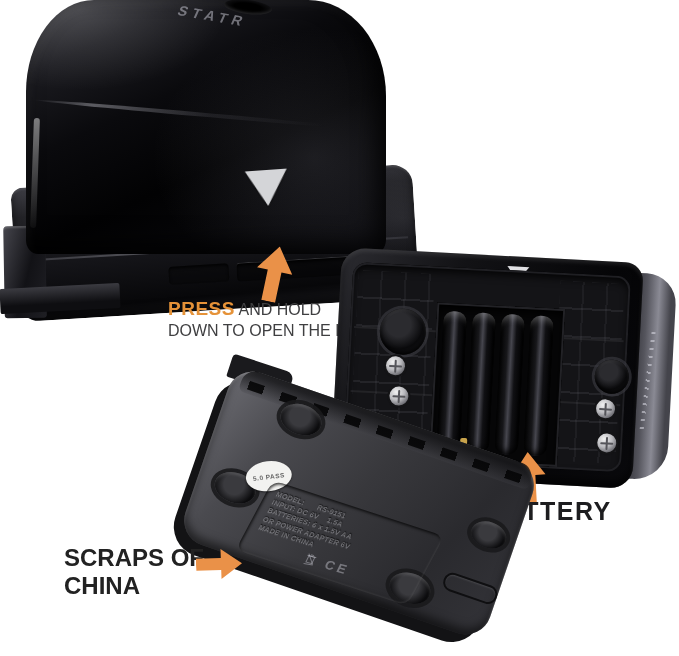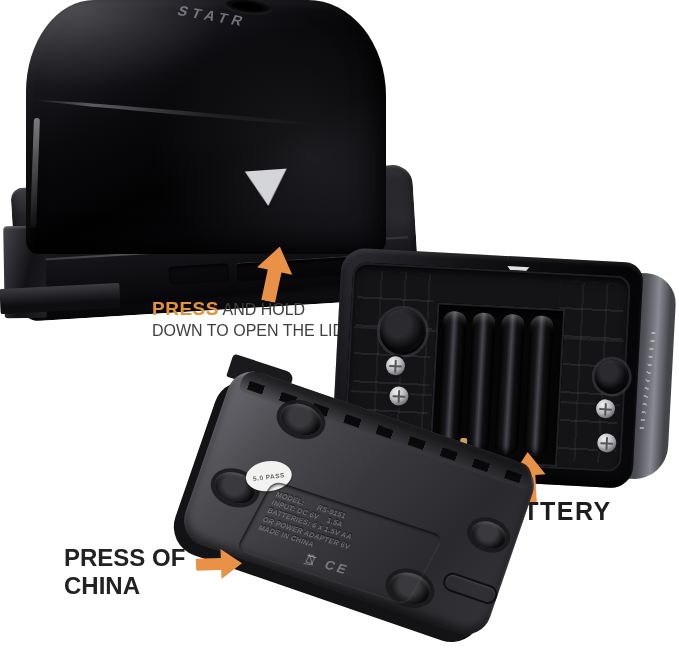--- a/index.html
+++ b/index.html
@@ -42,21 +42,21 @@
     background:radial-gradient(#000 40%,#1e1e22);box-shadow:inset 0 -2px 3px rgba(255,255,255,.08);}
   .brand{left:152px;top:8px;transform:rotate(10deg) skewX(-14deg);
     color:rgba(190,190,200,.55);font-size:14px;letter-spacing:5px;font-weight:600;}
   .front-triangle{left:220px;top:170px;width:0;height:0;transform:rotate(-4deg);
     border-left:21px solid transparent;border-right:21px solid transparent;border-top:36px solid #d4d5d8;
     filter:drop-shadow(0 1px 1px rgba(0,0,0,.5));}
 
   
   .arrow{color:var(--accent,#EA9148);}
   .press-arrow{left:256px;top:246px;transform:rotate(12deg);}
-  .press-note{left:152px;top:298px;width:240px;font-size:16px;line-height:21px;color:var(--note_ink,#3f3f41);}
+  .press-note{left:168px;top:298px;width:240px;font-size:16px;line-height:21px;color:var(--note_ink,#3f3f41);}
   .press-strong{color:var(--press_orange,#E59238);font-weight:bold;font-size:19px;letter-spacing:.5px;}
   .battery-arrow{left:512px;top:452px;transform:rotate(-3deg);}
   .battery-label{left:486px;top:497px;font-size:25px;font-weight:700;letter-spacing:1.5px;color:var(--ink,#1d1d1f);}
   .scraps-label{left:64px;top:544px;font-size:24px;font-weight:700;line-height:28px;color:#222;}
   .scraps-arrow{left:196px;top:549px;transform:rotate(-2deg);}
 
   
   .bunit{left:336px;top:256px;width:336px;height:226px;transform:rotate(3deg);}
   .bunit-side{right:0;top:10px;width:48px;height:206px;border-radius:10px 30px 34px 10px;
     background:linear-gradient(90deg,#222227,#55555d 40%,#8a8a94 65%,#44444b 90%);}
@@ -216,20 +216,20 @@
             <line x1="1.5" y1="1" x2="9.5" y2="10.5" stroke="currentColor" stroke-width="1"></line>
           </svg>
           <span class="ce-mark">CE</span>
         </div>
       </div>
       <div class="abs latch-pill"></div>
     </div>
   </div>
 
   <div class="abs scraps-label">
-    <div>PRESS OF</div>
+    <div>SCRAPS OF</div>
     <div>CHINA</div>
   </div>
   <svg class="abs arrow scraps-arrow" width="46" height="30" viewBox="0 0 46 30">
     <path d="M0 9 L25 9 L25 0 L46 15 L25 30 L25 21 L0 21 Z" fill="currentColor"></path>
   </svg>
 
 </div>
 
 </body></html>

